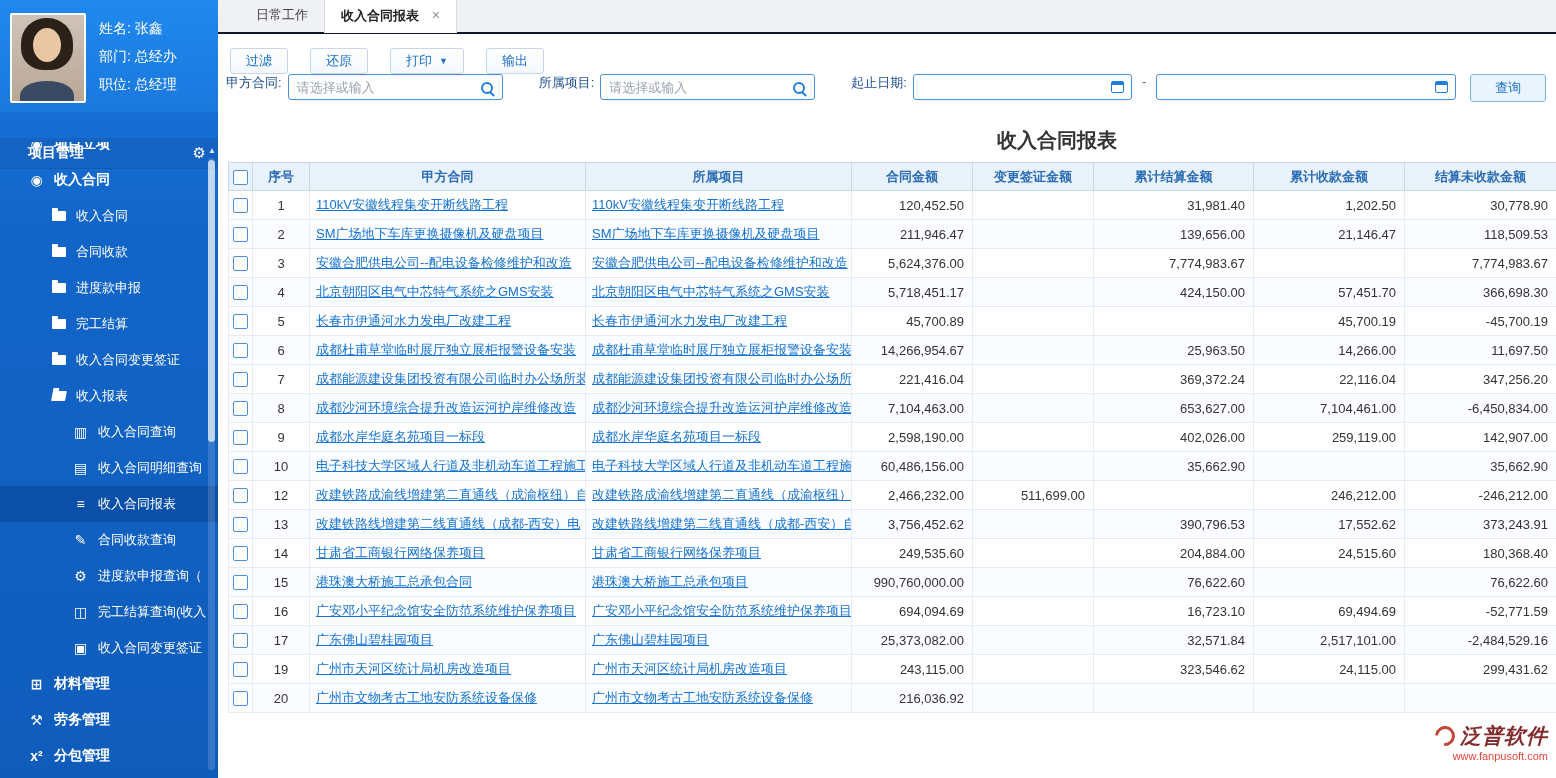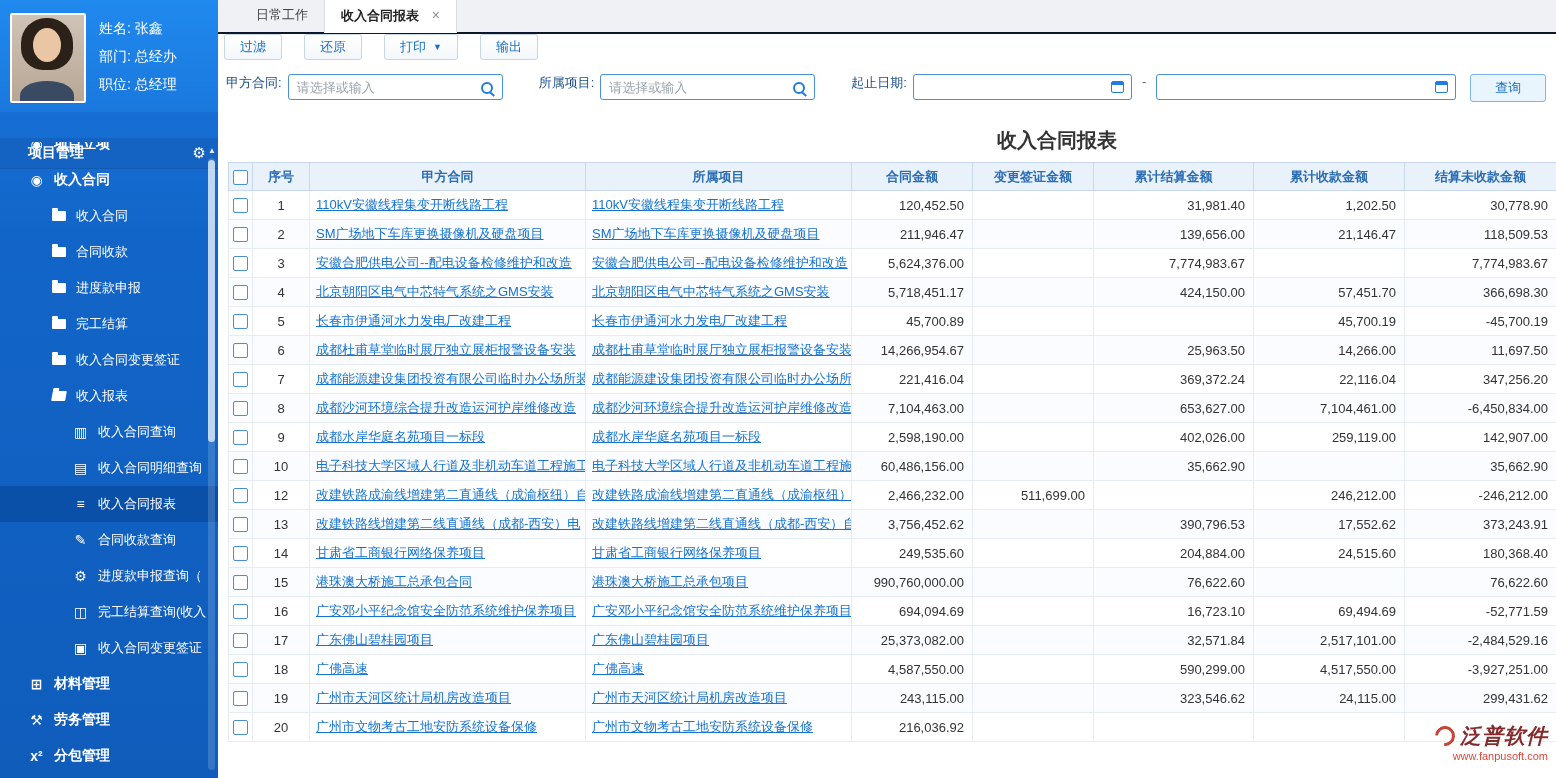--- a/index.html
+++ b/index.html
@@ -33,21 +33,21 @@
   .side-scroll{position:absolute;top:158px;right:3px;bottom:8px;width:7px;background:rgba(255,255,255,.16);border-radius:4px;z-index:2;cursor:pointer;}
   .side-thumb{position:absolute;top:2px;left:0;width:7px;height:46%;background:rgba(236,244,252,.75);border-radius:4px;}
 
   
   .main{flex:1;min-width:0;display:flex;flex-direction:column;position:relative;background:#fff;}
   .tabbar{height:34px;background:#eff1f4;border-bottom:2px solid #0f172a;display:flex;align-items:flex-end;padding-left:22px;box-sizing:border-box;flex:0 0 auto;}
   .tab{height:33px;line-height:32px;padding:0 16px;font-size:13px;color:#444;cursor:pointer;white-space:nowrap;}
   .tab.active{background:#fff;border:1px solid #d8dde3;border-bottom:1px solid #fff;font-weight:bold;color:#222;margin-bottom:-1px;}
   .tab .close{margin-left:9px;color:#8a9097;font-weight:normal;font-size:14px;}
 
-  .toolbar{height:40px;display:flex;align-items:flex-start;flex:0 0 auto;}
+  .toolbar{height:40px;display:flex;align-items:flex-end;padding-left:6px;flex:0 0 auto;}
   .tbtn{height:26px;margin-left:22px;padding:0 15px;border:1px solid #c7d6e8;border-radius:3px;background:linear-gradient(180deg,#ffffff,#f3f7fb);color:#1a6fc9;font-size:13px;display:inline-flex;align-items:center;cursor:pointer;font-family:inherit;}
   .tbtn:first-child{margin-left:6px;}
   .caret{margin-left:7px;font-size:9px;color:#1a6fc9;}
 
   .filterbar{height:44px;display:flex;align-items:flex-start;white-space:nowrap;overflow:hidden;padding-left:8px;flex:0 0 auto;}
   .flabel{color:#1d4f8e;font-size:13px;margin-right:6px;}
   .gap1{margin-left:36px;}
   .finput{position:relative;display:inline-flex;align-items:center;}
   .finput input{height:26px;border:1px solid #4a90d9;border-radius:3px;font-size:13px;padding:0 26px 0 8px;box-sizing:border-box;outline:none;color:#333;font-family:inherit;background:#fff;}
   .finput input::placeholder{color:#9aa3ad;}
@@ -427,31 +427,20 @@
               <td><span class="cell-link">广东佛山碧桂园项目</span></td>
               <td><span class="cell-link">广东佛山碧桂园项目</span></td>
               <td class="c-num">25,373,082.00</td>
               <td class="c-num"></td>
               <td class="c-num">32,571.84</td>
               <td class="c-num">2,517,101.00</td>
               <td class="c-num">-2,484,529.16</td>
             </tr>
             <tr>
               <td class="c-check"><span class="checkbox"></span></td>
-              <td class="c-seq">18</td>
-              <td><span class="cell-link">广佛高速</span></td>
-              <td><span class="cell-link">广佛高速</span></td>
-              <td class="c-num">4,587,550.00</td>
-              <td class="c-num"></td>
-              <td class="c-num">590,299.00</td>
-              <td class="c-num">4,517,550.00</td>
-              <td class="c-num">-3,927,251.00</td>
-            </tr>
-            <tr>
-              <td class="c-check"><span class="checkbox"></span></td>
               <td class="c-seq">19</td>
               <td><span class="cell-link">广州市天河区统计局机房改造项目</span></td>
               <td><span class="cell-link">广州市天河区统计局机房改造项目</span></td>
               <td class="c-num">243,115.00</td>
               <td class="c-num"></td>
               <td class="c-num">323,546.62</td>
               <td class="c-num">24,115.00</td>
               <td class="c-num">299,431.62</td>
             </tr>
             <tr>

